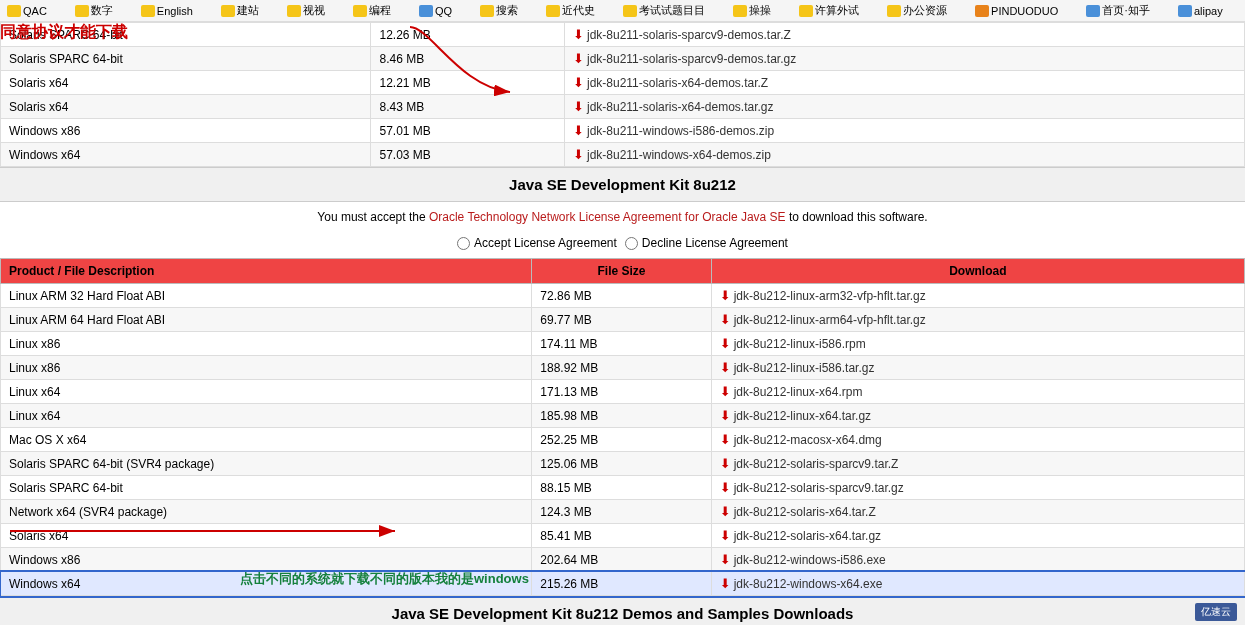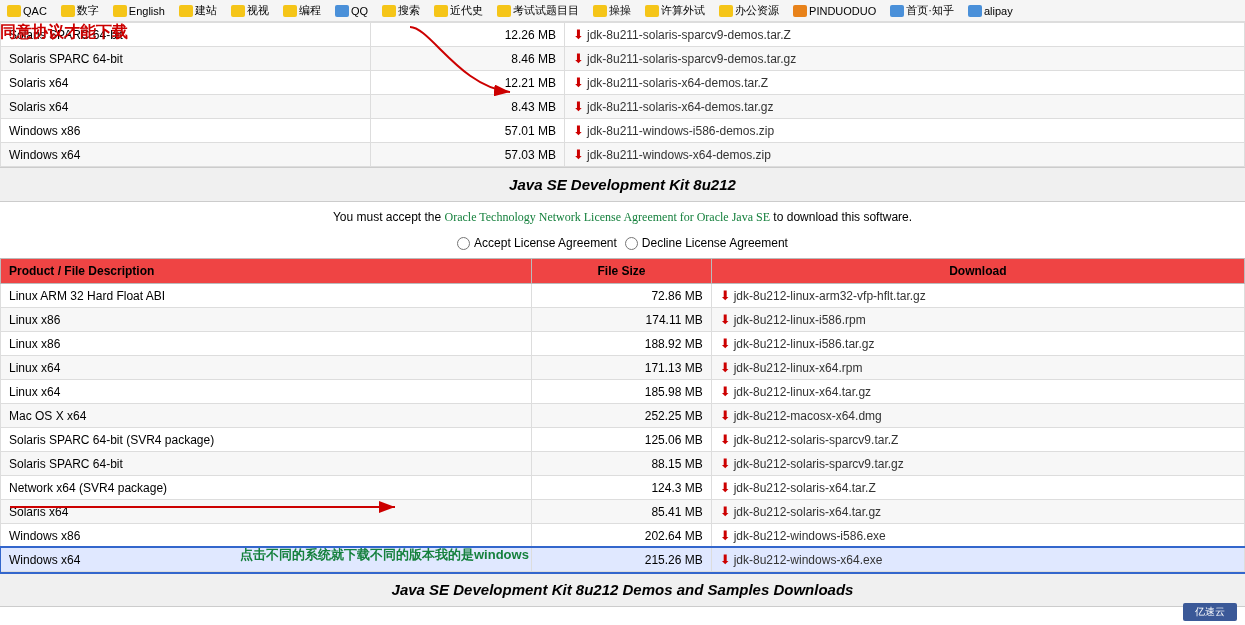--- a/index.html
+++ b/index.html
@@ -12,21 +12,21 @@
       height: 625px;
     }
 
     
     .bookmark-bar {
       background: #f5f5f5;
       border-bottom: 1px solid #ddd;
       padding: 2px 4px;
       display: flex;
       align-items: center;
-      gap: 8px;
+      gap: 22px;
       overflow: hidden;
       height: 22px;
       text-align: right;
     }
     .bookmark-item {
       display: flex;
       align-items: center;
       gap: 2px;
       font-size: 11px;
       white-space: nowrap;
@@ -60,21 +60,20 @@
 
     
     .section-header {
       background: #f0f0f0;
       text-align: center;
       font-weight: bold;
       font-size: 15px;
       padding: 8px;
       border-top: 1px solid #ccc;
       border-bottom: 1px solid #ccc;
-      font-style: italic;
     }
 
     .license-text {
       text-align: center;
       padding: 6px 20px;
       font-size: 12px;
       line-height: 1.5;
     }
     .license-text a {
       color: #cc0000;
@@ -112,21 +111,21 @@
       text-align: left;
     }
     .data-table td {
       border: 1px solid #ddd;
       padding: 4px 8px;
     }
     .data-table tr:nth-child(even) {
       background: #f7f7f7;
     }
     .data-table td:nth-child(2) {
-      text-align: right;
+      text-align: left;
       white-space: nowrap;
     }
     .data-table td:nth-child(3) {
       text-align: center;
     }
     .download-link {
       color: #333;
       text-decoration: none;
       display: flex;
       align-items: center;
@@ -146,21 +145,21 @@
     }
 
     
     .bottom-logo {
       position: fixed;
       bottom: 4px;
       right: 8px;
       background: #3b5998;
       color: white;
       font-size: 10px;
-      padding: 2px 12px;
+      padding: 2px 6px;
       border-radius: 2px;
     }
 
     .relative-wrap {
       position: relative;
     }
   </style>
 </head>
 <body>
 
@@ -310,21 +309,21 @@
       </svg>
       <div style="position:absolute; top:0px; left:0px; color:#cc0000; font-size:16px; font-weight:bold; white-space:nowrap; pointer-events:none; z-index:11;font-family:Liberation Serif, serif;">同意协议才能下载</div>
     </div>
 
     <div style="position:relative;">
       <div class="section-header">
         <span>Java SE Development Kit 8u212</span>
       </div>
       <div class="license-text">
         <span>You must accept the</span>
-        <a href="#" style="color:#15803d;font-family:Liberation Serif, serif;">Oracle Technology Network License Agreement for Oracle Java SE</a>
+        <a href="#" style="color:#b91c1c;">Oracle Technology Network License Agreement for Oracle Java SE</a>
         <span>to download this software.</span>
       </div>
       <div class="license-radio-row">
         <label>
           <input type="radio" name="license1" style="">
           <span>Accept License Agreement</span>
         </label>
         <label>
           <input type="radio" name="license1" style="">
           <span>Decline License Agreement</span>
@@ -344,20 +343,30 @@
             <td>Linux ARM 32 Hard Float ABI</td>
             <td>72.86 MB</td>
             <td>
                 <a class="download-link" href="#">
                   <span class="dl-icon">⬇</span>
                   <span>jdk-8u212-linux-arm32-vfp-hflt.tar.gz</span>
                 </a>
               </td>
           </tr>
           <tr>
+            <td>Linux ARM 64 Hard Float ABI</td>
+            <td>69.77 MB</td>
+            <td>
+                <a class="download-link" href="#">
+                  <span class="dl-icon">⬇</span>
+                  <span>jdk-8u212-linux-arm64-vfp-hflt.tar.gz</span>
+                </a>
+              </td>
+          </tr>
+          <tr>
             <td>Linux x86</td>
             <td>174.11 MB</td>
             <td>
                 <a class="download-link" href="#">
                   <span class="dl-icon">⬇</span>
                   <span>jdk-8u212-linux-i586.rpm</span>
                 </a>
               </td>
           </tr>
           <tr>

